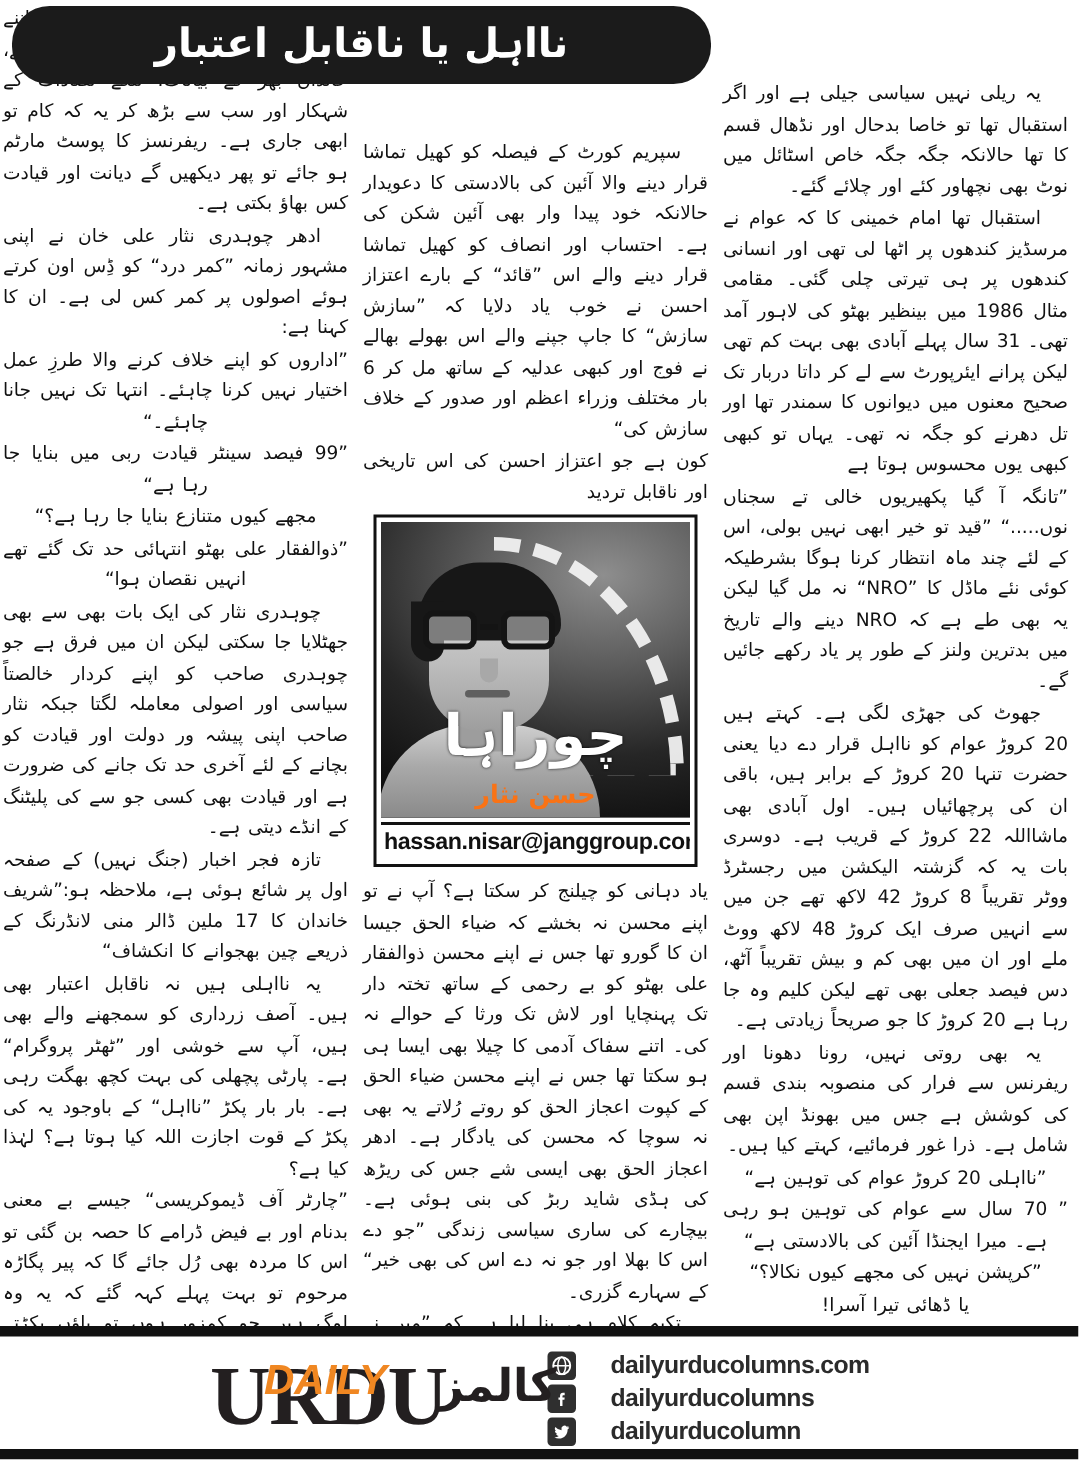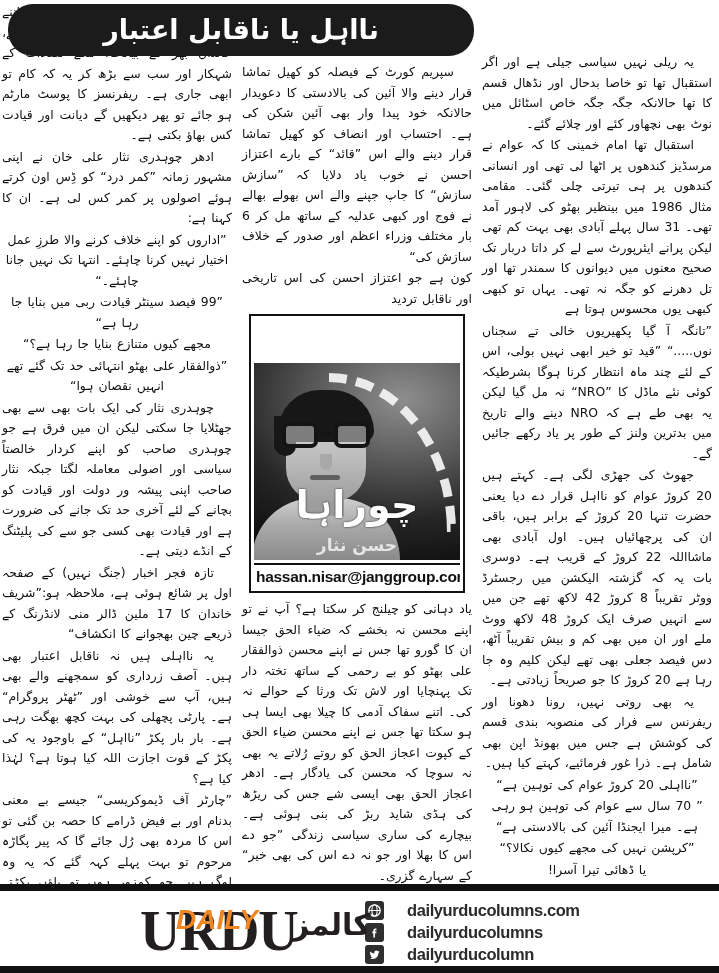--- a/index.html
+++ b/index.html
@@ -65,56 +65,55 @@
     direction: rtl;
     gap: 10px;
   }
   .col {
     width: 230px;
     flex: 0 0 230px;
     position: relative;
     box-sizing: border-box;
   }
   .col-right { padding-top: 52px; }
-  .col-mid   { padding-top: 62px; }
+  .col-mid   { padding-top: 91px; }
   .col-left  { padding-top: 2px; }
 
   .para {
     direction: rtl;
     text-align: justify;
     text-align-last: right;
     font-family: "DejaVu Sans", "Liberation Sans", sans-serif;
     font-size: 12.4px;
     line-height: 20.5px;
     color: #111111;
     margin: 0 0 1px 0;
     word-spacing: 1px;
     hyphens: none;
   }
   .para.indent { text-indent: 18px; }
   .para.center { text-align: center; text-align-last: center; }
-  .para.quote  { text-align: center; text-align-last: center; }
+  .para.quote  { text-align-last: center; }
 
   
   .author-block {
     position: relative;
     width: 216px;
     margin: 5px auto 6px auto;
     border: 2px solid #111111;
     background: #ffffff;
     padding: 3px;
     box-sizing: border-box;
   }
   .author-photo {
     position: relative;
     width: 100%;
     height: 197px;
     background: #0d0d0d;
     overflow: hidden;
-    margin-top: 44px;
   }
   
   .backdrop {
     position: absolute;
     inset: 0;
     background:
       radial-gradient(120% 90% at 72% 18%, #8e8e8e 0%, #5c5c5c 34%, #262626 68%, #0d0d0d 100%);
   }
   
   .arc {
@@ -240,21 +239,21 @@
     line-height: 1;
     text-shadow: 0 0 2px rgba(0,0,0,0.9);
     direction: rtl;
   }
   .author-name {
     position: absolute;
     left: 0;
     right: 0;
     bottom: 6px;
     text-align: center;
-    color: #e5e5e5;
+    color: #f97316;
     font-family: "DejaVu Sans", "Liberation Sans", sans-serif;
     font-size: 17px;
     font-weight: 700;
     line-height: 1;
     direction: rtl;
   }
   .author-email {
     margin-top: 3px;
     border-top: 2px solid #111111;
     padding: 3px 2px 2px 2px;

